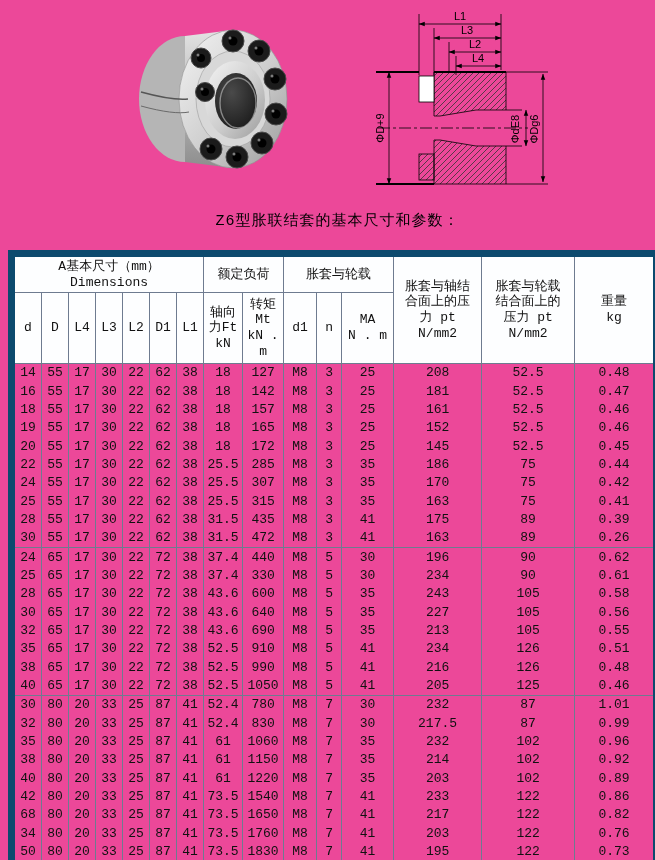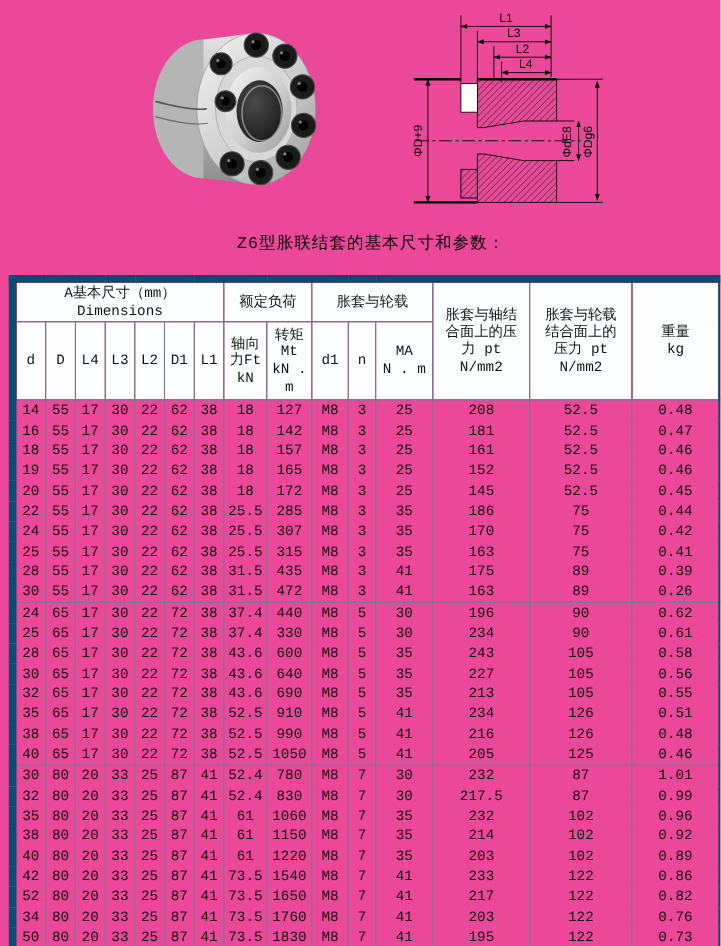--- a/index.html
+++ b/index.html
@@ -628,21 +628,21 @@
           <td>73.5</td>
           <td>1540</td>
           <td>M8</td>
           <td>7</td>
           <td>41</td>
           <td>233</td>
           <td>122</td>
           <td>0.86</td>
         </tr>
         <tr>
-          <td>52</td>
+          <td>68</td>
           <td>80</td>
           <td>20</td>
           <td>33</td>
           <td>25</td>
           <td>87</td>
           <td>41</td>
           <td>73.5</td>
           <td>1650</td>
           <td>M8</td>
           <td>7</td>

